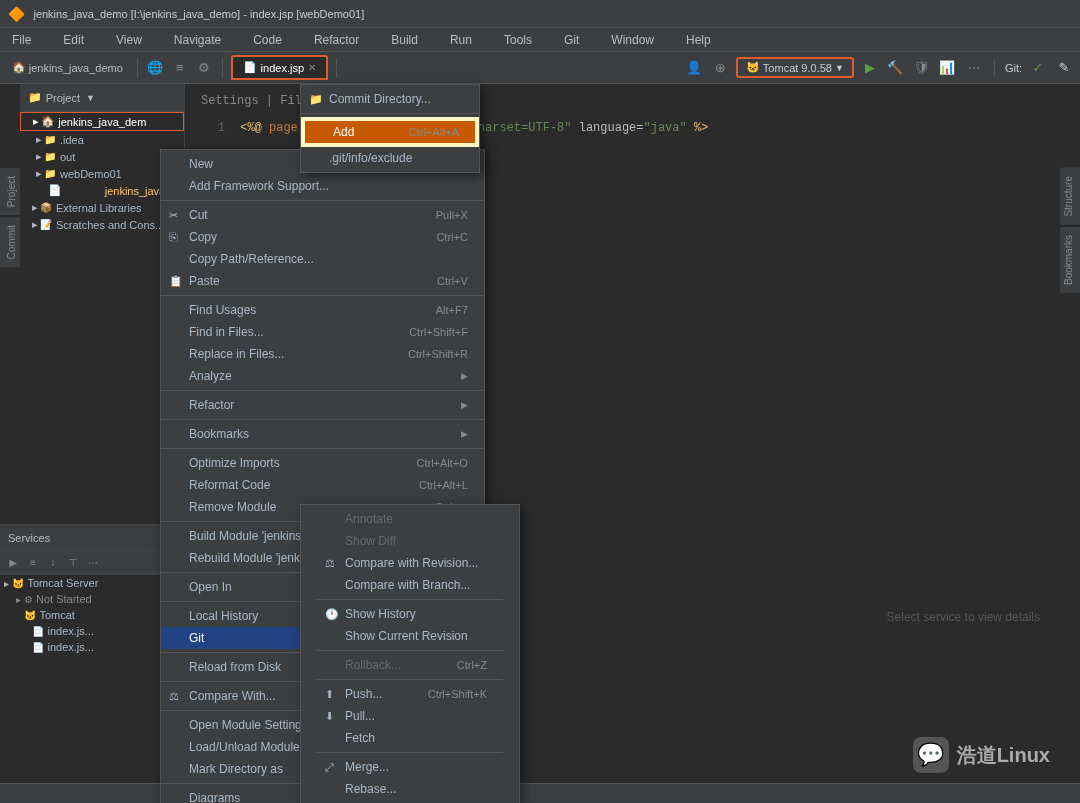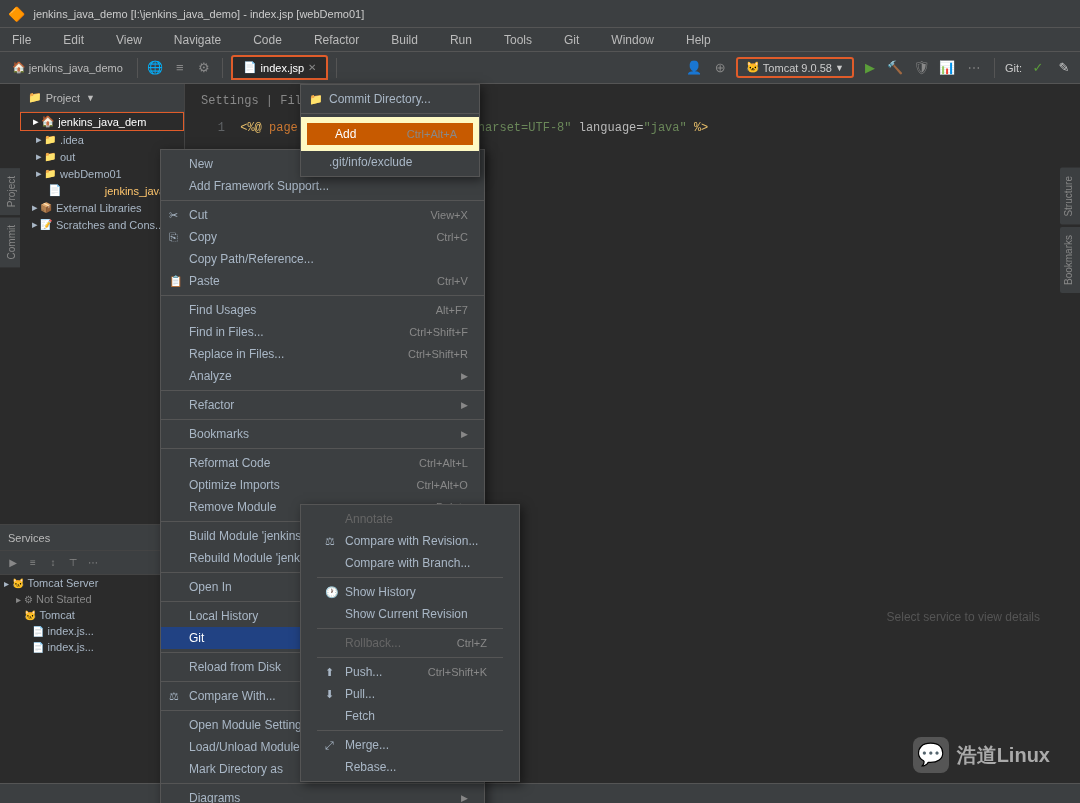--- a/index.html
+++ b/index.html
@@ -219,21 +219,21 @@
       z-index: 101;
       min-width: 220px;
       padding: 3px 16px;
       font-size: 12px;
     }
 
     
     .add-highlight {
       background: #c75a00 !important;
       color: #fff !important;
-      border: 6px solid #fef9c3;
+      border: 4px solid #fef9c3;
       gap: 17px;
     }
 
     
     .git-highlight {
       background: #214283 !important;
       color: #fff !important;
     }
 
     
@@ -538,21 +538,21 @@
     <div class="ctx-item has-sub">
         <span>New</span>
       </div>
     <div class="ctx-item">
         <span>Add Framework Support...</span>
       </div>
     <div class="ctx-separator"></div>
     <div class="ctx-item">
       <span class="ctx-icon">✂</span>
       <span>Cut</span>
-      <span class="ctx-shortcut">View+X</span>
+      <span class="ctx-shortcut">Pull+X</span>
     </div>
     <div class="ctx-item">
       <span class="ctx-icon">⎘</span>
       <span>Copy</span>
       <span class="ctx-shortcut">Ctrl+C</span>
     </div>
     <div class="ctx-item">
         <span>Copy Path/Reference...</span>
       </div>
     <div class="ctx-item">
@@ -579,26 +579,26 @@
     <div class="ctx-separator"></div>
     <div class="ctx-item has-sub">
         <span>Refactor</span>
       </div>
     <div class="ctx-separator"></div>
     <div class="ctx-item has-sub">
         <span>Bookmarks</span>
       </div>
     <div class="ctx-separator"></div>
     <div class="ctx-item">
+      <span>Optimize Imports</span>
+      <span class="ctx-shortcut">Ctrl+Alt+O</span>
+    </div>
+    <div class="ctx-item">
       <span>Reformat Code</span>
       <span class="ctx-shortcut">Ctrl+Alt+L</span>
-    </div>
-    <div class="ctx-item">
-      <span>Optimize Imports</span>
-      <span class="ctx-shortcut">Ctrl+Alt+O</span>
     </div>
     <div class="ctx-item">
       <span>Remove Module</span>
       <span class="ctx-shortcut">Delete</span>
     </div>
     <div class="ctx-separator"></div>
     <div class="ctx-item">
         <span>Build Module 'jenkins_java_demo'</span>
       </div>
     <div class="ctx-item">
@@ -655,20 +655,23 @@
       <span class="ctx-shortcut">Ctrl+Alt+A</span>
     </div>
     <div class="ctx-item">
       <span>.git/info/exclude</span>
     </div>
   </div>
 
   <div class="submenu-git">
     <div class="ctx-item disabled">
         <span>Annotate</span>
+      </div>
+    <div class="ctx-item disabled">
+        <span>Show Diff</span>
       </div>
     <div class="ctx-item">
       <span class="ctx-icon">⚖</span>
       <span>Compare with Revision...</span>
     </div>
     <div class="ctx-item">
         <span>Compare with Branch...</span>
       </div>
     <div class="ctx-separator"></div>
     <div class="ctx-item">

